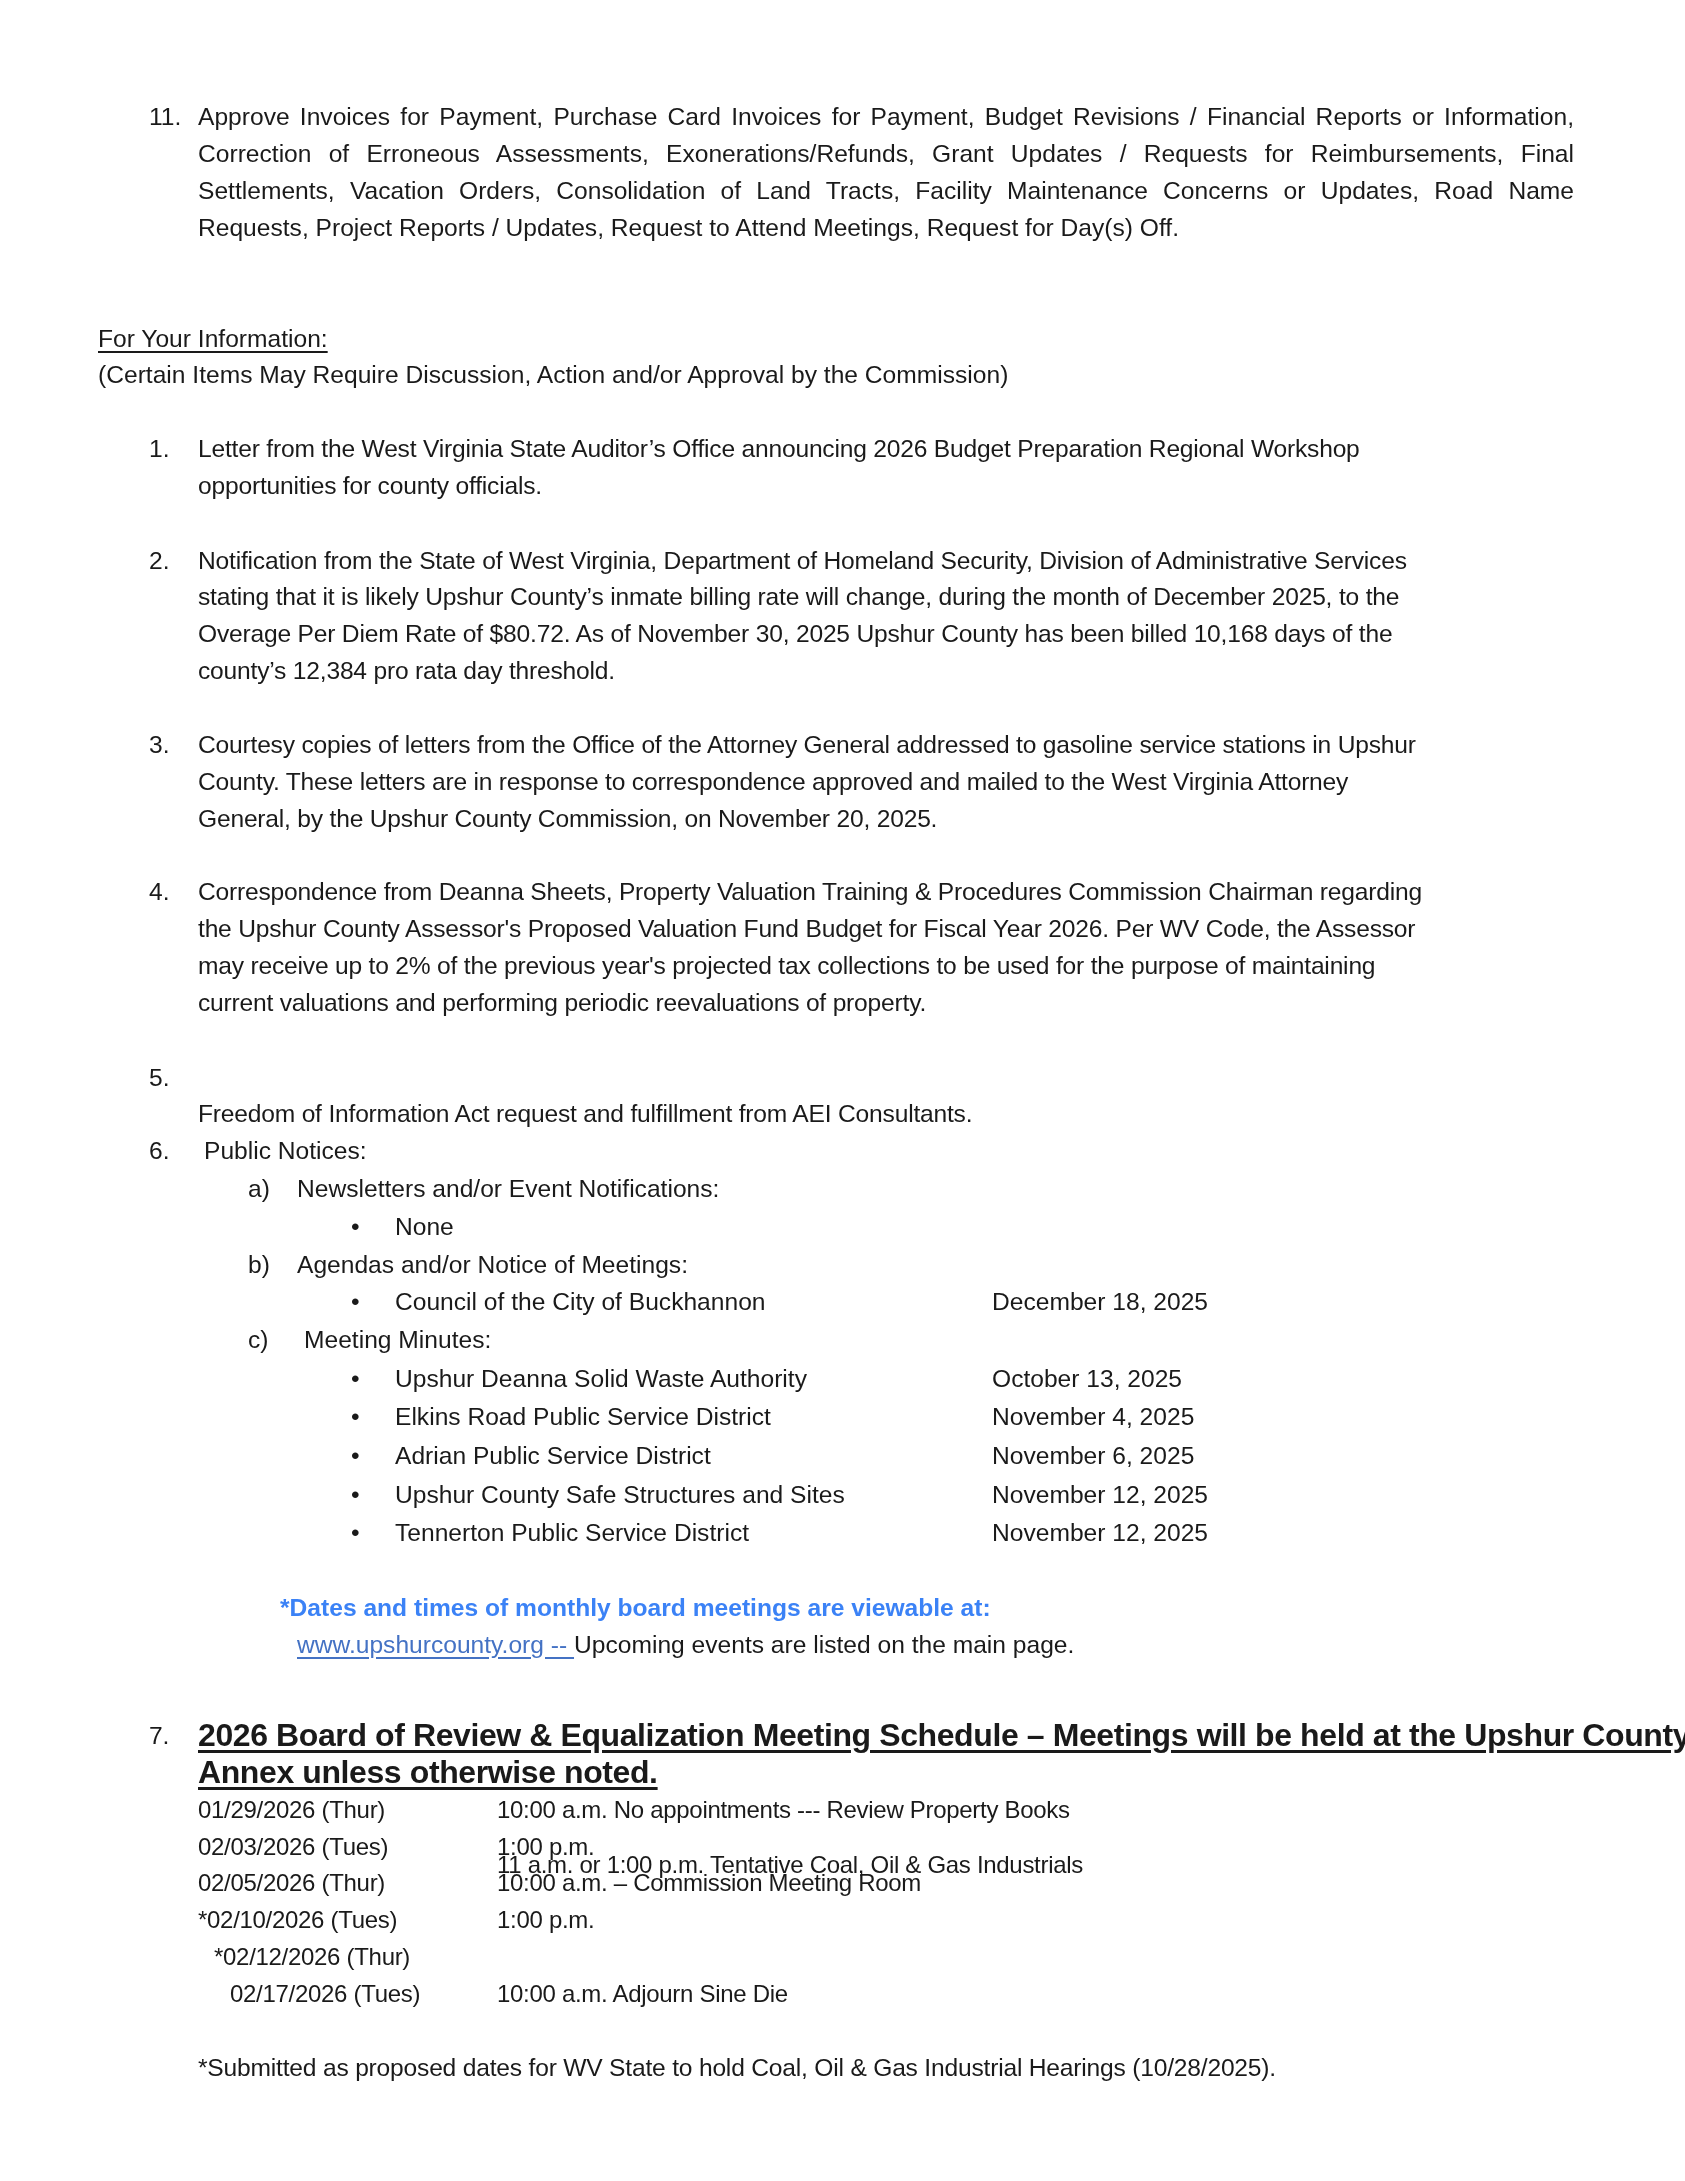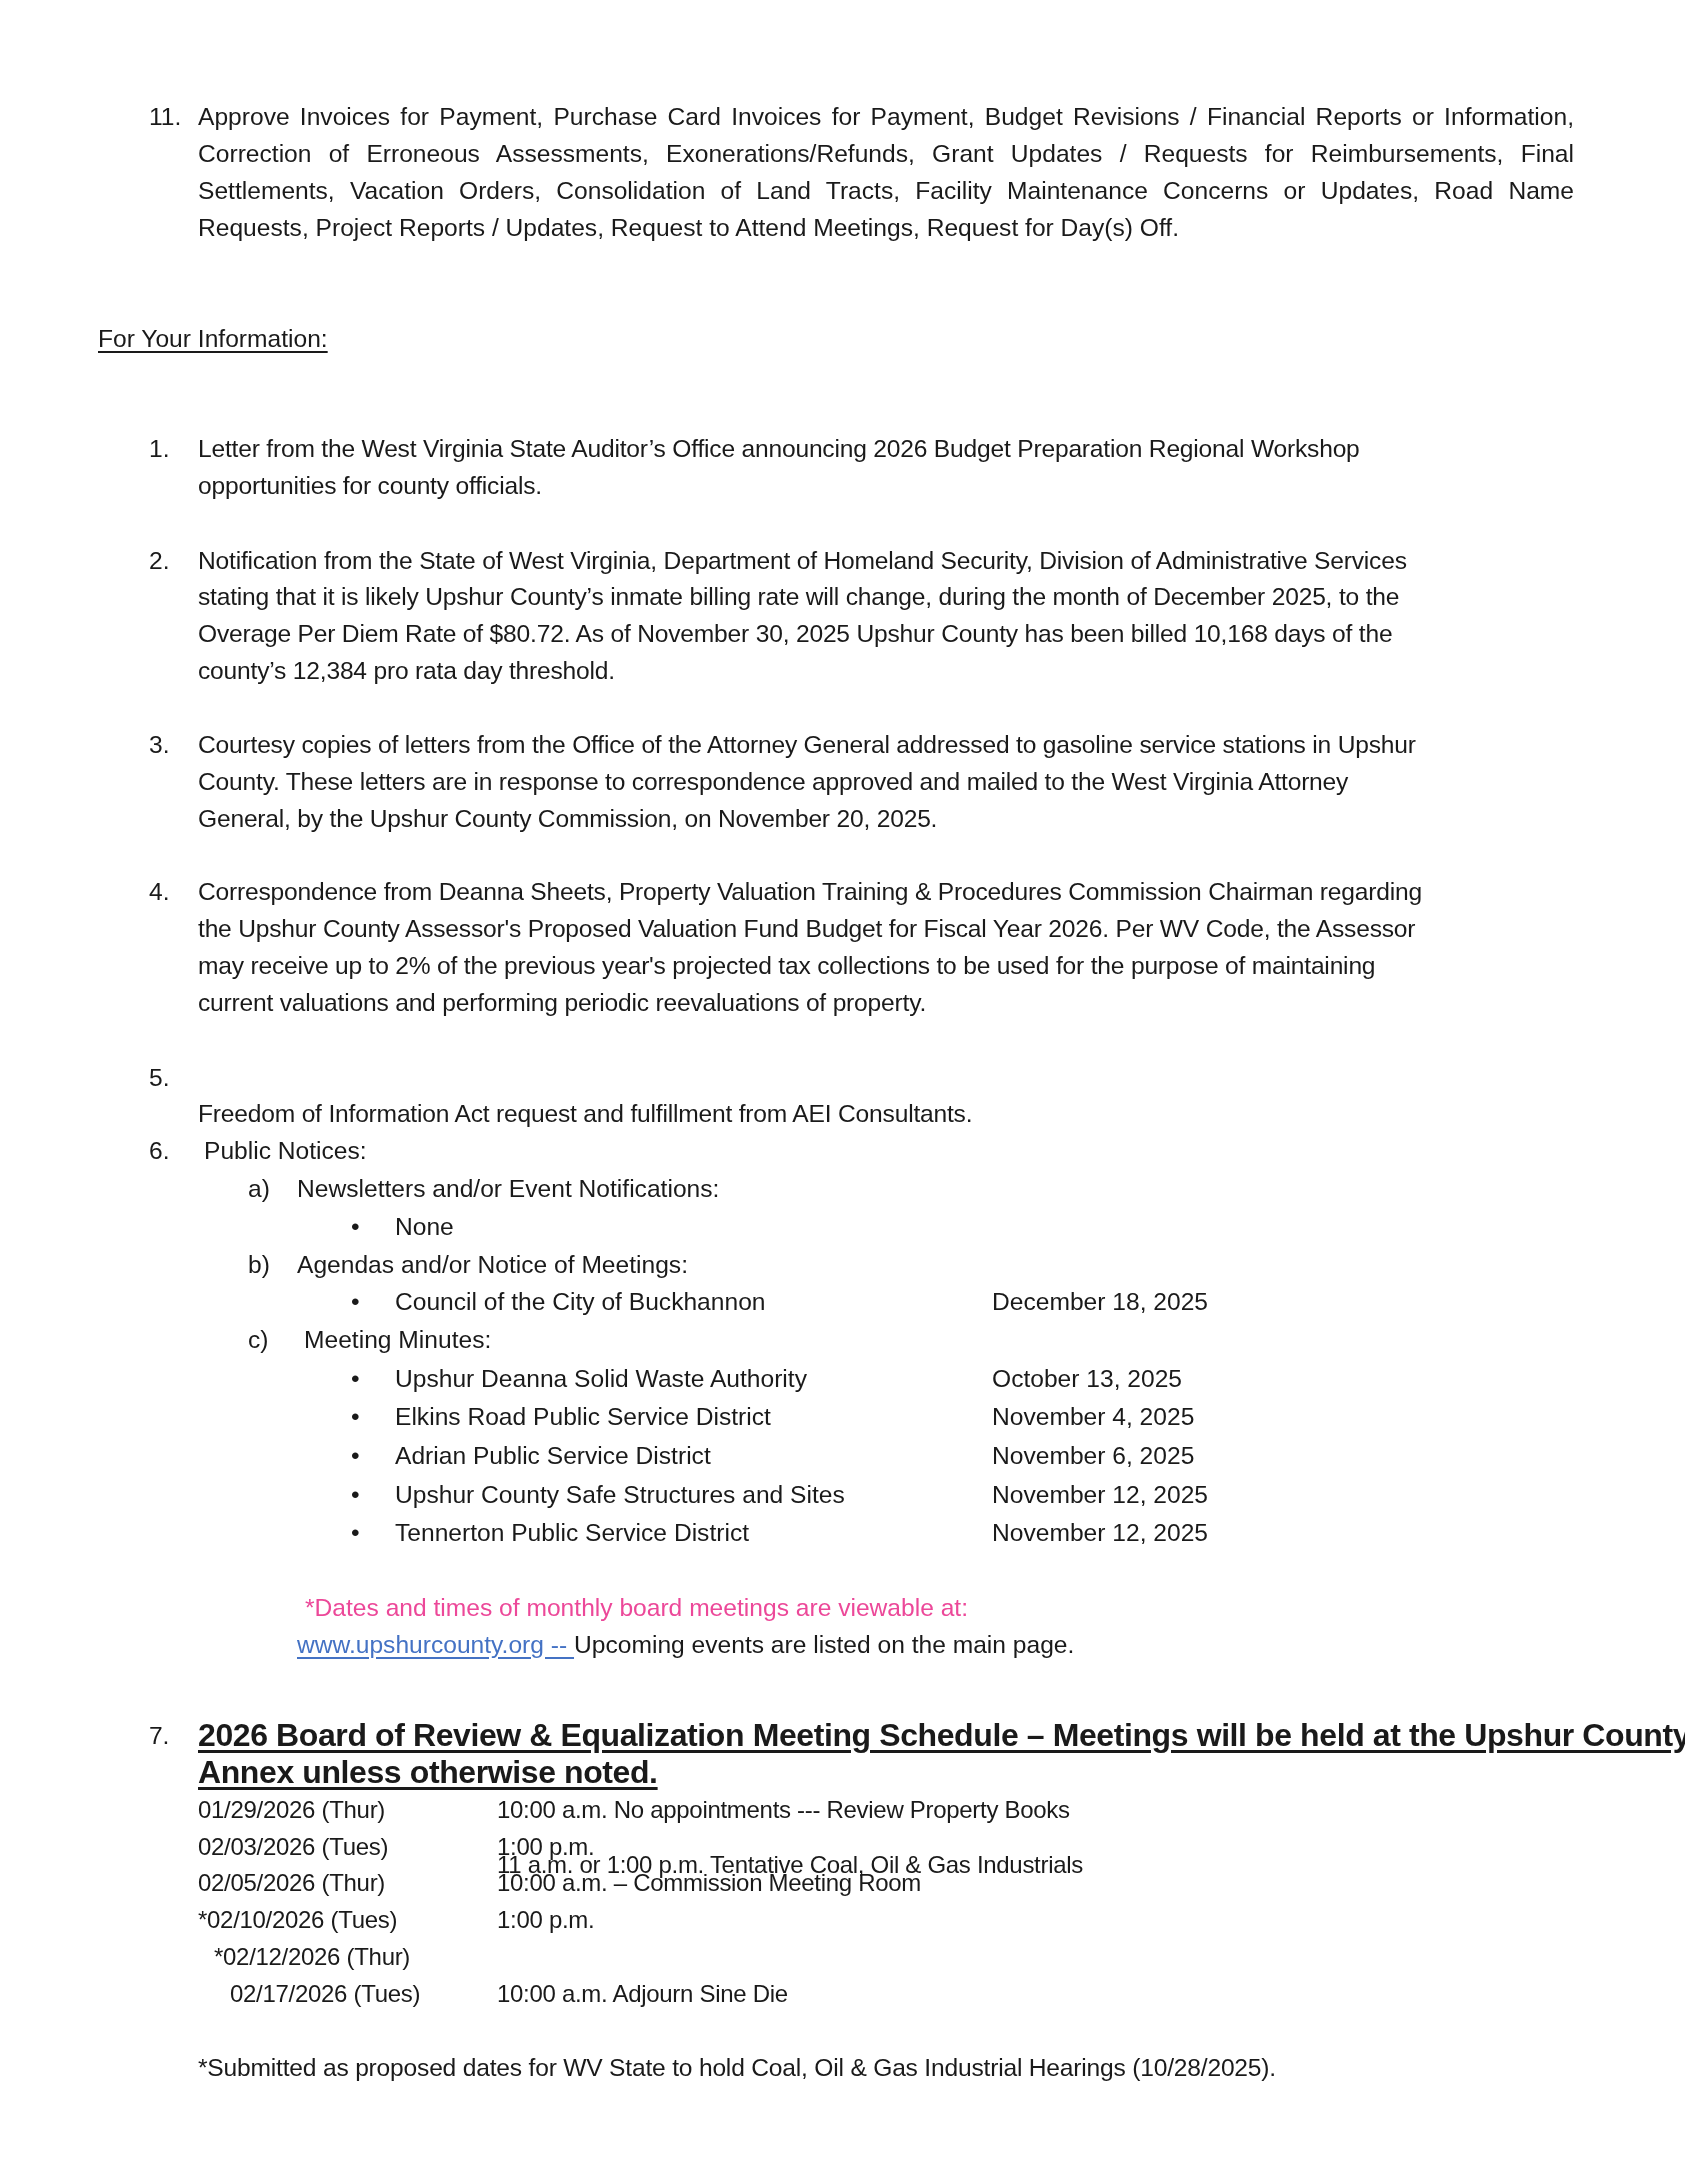--- a/index.html
+++ b/index.html
@@ -24,20 +24,21 @@
 <body>
 
 <div class="page">
 
   <div>
     <span class="num" style="left:149px; top:98px; line-height:37px;">11.</span>
     <div class="para justify" style="top:98px;">Approve Invoices for Payment, Purchase Card Invoices for Payment, Budget Revisions / Financial Reports or Information, Correction of Erroneous Assessments, Exonerations/Refunds, Grant Updates / Requests for Reimbursements, Final Settlements, Vacation Orders, Consolidation of Land Tracts, Facility Maintenance Concerns or Updates, Road Name Requests, Project Reports / Updates, Request to Attend Meetings, Request for Day(s) Off.</div>
   </div>
 
   <div class="line heading-underline" style="left:98px; top:320px;">For Your Information:</div>
+  <div class="line" style="left:98px; top:356px;">(Certain Items May Require Discussion, Action and/or Approval by the Commission)</div>
 
   <div>
     <span class="num" style="left:149px; top:430px; line-height:37px;">1.</span>
     <div class="line condensed" style="left:198px; top:430px;">Letter from the West Virginia State Auditor’s Office announcing 2026 Budget Preparation Regional Workshop</div>
     <div class="line condensed" style="left:198px; top:467px;">opportunities for county officials.</div>
   </div>
 
   <div>
     <span class="num" style="left:149px; top:542px; line-height:37px;">2.</span>
     <div class="line condensed" style="left:198px; top:542px;">Notification from the State of West Virginia, Department of Homeland Security, Division of Administrative Services</div>
@@ -97,21 +98,21 @@
     <div class="line" style="left:992px; top:1437px;">November 6, 2025</div>
 
     <div class="line" style="left:351px; top:1476px;">•</div>
     <div class="line" style="left:395px; top:1476px;text-align:center;">Upshur County Safe Structures and Sites</div>
     <div class="line" style="left:992px; top:1476px;">November 12, 2025</div>
 
     <div class="line" style="left:351px; top:1514px;">•</div>
     <div class="line" style="left:395px; top:1514px;">Tennerton Public Service District</div>
     <div class="line" style="left:992px; top:1514px;">November 12, 2025</div>
 
-    <div class="line bold" style="left:305px; top:1589px; font-weight:normal; color:#ec4899;">*Dates and times of monthly board meetings are viewable at:</div>
+    <div class="line bold" style="left:280px; top:1589px; font-weight:bold; color:#3b82f6;">*Dates and times of monthly board meetings are viewable at:</div>
     <div class="line" style="left:297px; top:1626px;">
       <a class="link" href="#">www.upshurcounty.org -- </a><span>Upcoming events are listed on the main page.</span>
     </div>
   </div>
 
   <div>
     <span class="num sched" style="left:149px; top:1717px; line-height:37px; font-size:24.6px;">7.</span>
     <div class="line sched-title" style="left:198px; top:1717px;">2026 Board of Review &amp; Equalization Meeting Schedule – Meetings will be held at the Upshur County Administrative</div>
     <div class="line sched-title" style="left:198px; top:1754px;">Annex unless otherwise noted.</div>
 

